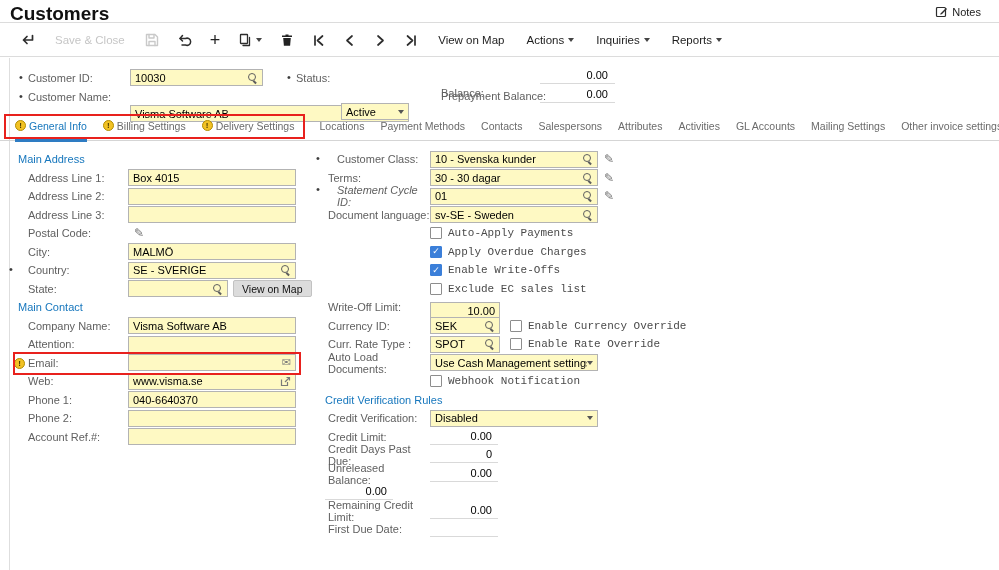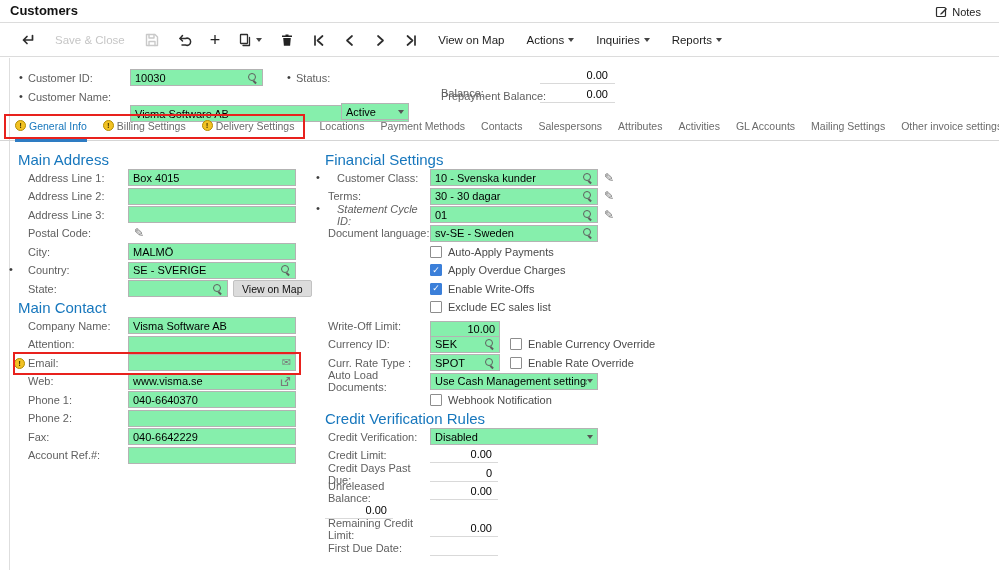--- a/index.html
+++ b/index.html
@@ -1,42 +1,42 @@
 <!DOCTYPE html>
 <html><head>
 <meta charset="utf-8">
 <style>
   * { margin:0; padding:0; box-sizing:border-box; }
   html,body { width:999px; height:570px; background:#fff; overflow:hidden; position:relative;
     font-family:"Liberation Sans", sans-serif; font-size:11px; color:#1c1c1c; }
 
   
   .titlebar { position:absolute; left:0; top:0; width:999px; height:23px; border-bottom:1px solid #dcdcdc; background:#fff; }
-  .page-title { position:absolute; left:10px; top:3px; font-size:13px; font-weight:600; color:#111; }
+  .page-title { position:absolute; left:10px; top:3px; font-size:19px; font-weight:600; color:#111; }
   .notes-link { position:absolute; right:18px; top:5px; display:flex; align-items:center; gap:4px; font-size:11px; color:#1c1c1c; cursor:pointer; }
 
   
   .toolbar { position:absolute; left:0; top:24px; width:999px; height:33px; border-bottom:1px solid #dcdcdc; background:#fff;
     display:flex; align-items:center; padding-left:10px;text-align:center; }
   .ti { display:flex; align-items:center; justify-content:center; padding:0 9px; height:100%; cursor:pointer; gap:4px; }
   .ti svg { display:block; }
   .ti.text { font-size:11.5px; color:#1d1d1d; padding:0 11px; }
   .ti.disabled { color:#c6c6c6; cursor:default; }
   .stroke { stroke:#2d2d2d; fill:none; stroke-width:1.5; stroke-linecap:round; stroke-linejoin:round; }
   .stroke-dis { stroke:#c9c9c9; fill:none; stroke-width:1.4; stroke-linecap:round; stroke-linejoin:round; }
   .plus-glyph { font-size:18px; font-weight:400; color:#222; line-height:14px; }
   .caret { width:0; height:0; border-left:3.5px solid transparent; border-right:3.5px solid transparent; border-top:4px solid #444; display:inline-block; }
 
   
   .lbl { color:#606060; }
   .req { position:relative; }
   .req::before { content:"\2022"; position:absolute; left:-9px; top:-1px; color:#3c3c3c; }
   .abs { position:absolute; }
 
-  .input { position:relative; height:17px; border:1px solid #b3b3b3; background:#86efac; display:flex; align-items:center; padding:0 4px; color:#000; }
+  .input { position:relative; height:17px; border:1px solid #b3b3b3; background:#fef9c3; display:flex; align-items:center; padding:0 4px; color:#000; }
   .input .val { flex:1 1 auto; white-space:nowrap; overflow:hidden; }
   .mag { position:relative; width:11px; height:11px; display:inline-block; flex:0 0 auto; cursor:pointer; }
   .mag::before { content:""; position:absolute; left:0.5px; top:0.5px; width:6px; height:6px; border:1.4px solid #5f5f5f; border-radius:50%; }
   .mag::after { content:""; position:absolute; left:7.2px; top:7.6px; width:3.6px; height:1.6px; background:#5f5f5f; transform:rotate(45deg); transform-origin:0 0; }
   .ddcaret { width:0; height:0; border-left:3.5px solid transparent; border-right:3.5px solid transparent; border-top:4px solid #555; flex:0 0 auto; }
   .ro { border-bottom:1px solid #d9d9d9; text-align:right; color:#000; height:16px; line-height:15px; }
 
   
   .tabs { position:absolute; left:0; top:112px; width:999px; height:29px; border-bottom:1px solid #d5d5d5;
     display:flex; align-items:center; padding-left:14px; font-size:10.5px; white-space:nowrap; }
@@ -45,35 +45,35 @@
   .tab.active::after { content:""; position:absolute; left:0; right:0; bottom:-10px; height:3px; background:#2e7cc3; }
   .tabgroup { display:flex; align-items:center; border:2px solid #e8211d; padding:4px 9px 5px 9px; margin:0 14px 0 -10px; }
   .tabgroup .tab:last-child { margin-right:0; }
   .warn { width:11px; height:11px; border-radius:50%; background:#f2c224; border:1px solid #b38d00; color:#4a3a00;
     font-size:8px; font-weight:700; line-height:9px; text-align:center; display:inline-block; flex:0 0 auto; }
 
   
   .vline { position:absolute; left:9px; top:58px; bottom:0; width:1px; background:#dedede; }
   .col { position:absolute; }
   .row { height:18.5px; display:flex; align-items:center; }
-  .sechdr { color:#1777bd; font-size:15px; }
+  .sechdr { color:#1777bd; font-size:11px; }
   .leftcol .lbl { width:110px; padding-left:10px; flex:0 0 auto; }
   .rightcol .lbl { width:105px; padding-left:3px; flex:0 0 auto; }
   .w168 { width:168px; }
   .w100 { width:100px; }
   .w70 { width:70px;justify-content:space-between; }
   .btn { height:17px; background:#dcdcdc; border:1px solid #c2c2c2; border-radius:2px; padding:0 8px; font-size:10.5px;
     display:flex; align-items:center; color:#111; margin-left:5px; cursor:pointer; }
   .pencil { color:#6e6e6e; font-size:12px; margin-left:6px; cursor:pointer; line-height:10px; }
   .glyph-icon { color:#7a7a7a; font-size:11px; flex:0 0 auto; cursor:pointer; }
   .cb { width:12px; height:12px; border:1px solid #8d8d8d; background:#fff; display:inline-flex; align-items:center; justify-content:center;
     flex:0 0 auto; cursor:pointer; border-radius:1px; }
   .cb.checked { background:#3b7fd9; border-color:#3b7fd9; color:#fff; font-size:9px; line-height:9px; }
   .cb.checked::after { content:"\2713"; }
-  .cbl { margin-left:6px; color:#4a4a4a; }
+  .cbl { margin-left:6px; color:#4a4a4a;font-family:Liberation Mono, monospace; }
   .cbrow-pad { padding-left:105px; }
   .num { text-align:right; justify-content:flex-end;margin-top:7px; }
   .num .val { text-align:right; }
 
   
   .red-overlay { position:absolute; border:2px solid #e8211d; pointer-events:none; }
 </style>
 </head>
 <body>
 
@@ -297,37 +297,28 @@
         <span class="val">040-6640370</span>
       </div>
   </div>
   <div class="row">
     <span class="lbl">Phone 2:</span>
     <div class="input w168">
         <span class="val"></span>
       </div>
   </div>
   <div class="row">
-    <span class="lbl">Fax:</span>
-    <div class="input w168">
-        <span class="val">040-6642229</span>
-      </div>
-  </div>
-  <div class="row">
     <span class="lbl">Account Ref.#:</span>
     <div class="input w168">
         <span class="val"></span>
       </div>
   </div>
 </div>
 
 <div class="col rightcol" style="left:325px; top:150px; width:420px;">
-  <div class="row">
-      <span class="sechdr">Financial Settings</span>
-    </div>
 
   <div class="row">
     <span class="lbl req" style="padding-left:12px;">Customer Class:</span>
     <div class="input w168">
       <span class="val">10 - Svenska kunder</span>
       <span class="mag"></span>
     </div>
     <span class="pencil">✎</span>
   </div>
   <div class="row">

